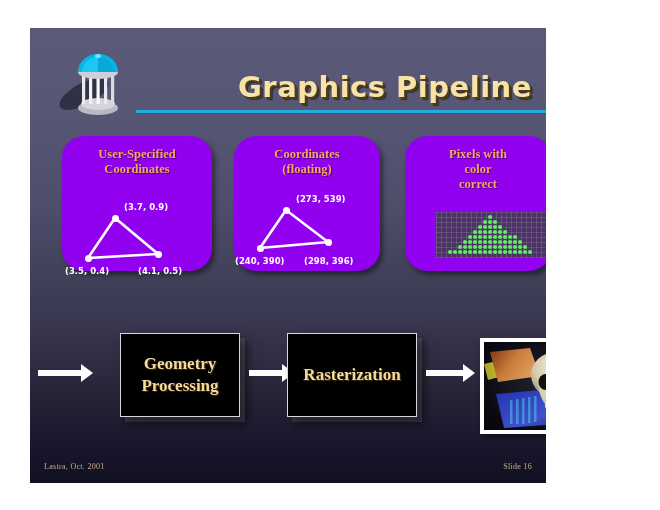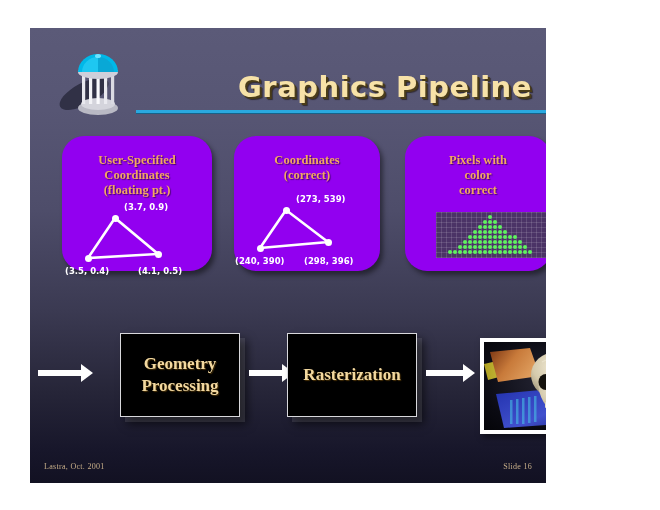--- a/index.html
+++ b/index.html
@@ -71,21 +71,21 @@
     border-radius: 22px;
     box-shadow: 3px 4px 5px rgba(0,0,0,0.45);
   }
   .bubble-head {
     text-align: center;
     color: #f2a860;
     font-family: "Liberation Serif", serif;
     font-weight: bold;
     font-size: 12.5px;
     line-height: 15px;
-    padding-top: 17px;
+    padding-top: 11px;
     text-shadow: 1px 1px 1px rgba(60,0,90,0.8);
   }
   .bubble-tail {
     position: absolute;
     width: 0; height: 0;
   }
 
   .tri-area { position: absolute; }
   .coord-label {
     position: absolute;
@@ -213,42 +213,41 @@
     </svg>
   </div>
 
   <div id="title">Graphics Pipeline</div>
   <div id="title-rule"></div>
 
   <div class="bubble" style="left:32px; top:108px; width:150px; height:135px;">
     <div class="bubble-head">
       <div>User-Specified</div>
       <div>Coordinates</div>
-      <div>(floating pt.)</div>
     </div>
     <div class="tri-area" style="left:0; top:64px; width:150px; height:79px;">
       <svg width="150" height="79" style="position:absolute;left:0;top:0;">
         <polygon points="53,18 26,58 96,54" fill="none" stroke="#ffffff" stroke-width="2.6"></polygon>
       </svg>
       <div class="vertex-dot" style="left:49.5px; top:14.5px;"></div>
       <div class="vertex-dot" style="left:22.5px; top:54.5px;"></div>
       <div class="vertex-dot" style="left:92.5px; top:50.5px;"></div>
       <div class="coord-label" style="left:62px; top:2px;">(3.7, 0.9)</div>
       <div class="coord-label" style="left:3px;  top:66px;">(3.5, 0.4)</div>
       <div class="coord-label" style="left:76px; top:66px;">(4.1, 0.5)</div>
     </div>
     <svg class="bubble-tail" style="left:36px; top:126px;" width="34" height="50">
       <polygon points="0,0 32,0 18,48" fill="#9200f0"></polygon>
     </svg>
   </div>
 
   <div class="bubble" style="left:204px; top:108px; width:146px; height:135px;">
     <div class="bubble-head">
       <div>Coordinates</div>
-      <div>(correct)</div>
+      <div>(floating)</div>
     </div>
     <div class="tri-area" style="left:0; top:56px; width:146px; height:79px;">
       <svg width="146" height="79" style="position:absolute;left:0;top:0;">
         <polygon points="52,18 26,56 94,50" fill="none" stroke="#ffffff" stroke-width="2.6"></polygon>
       </svg>
       <div class="vertex-dot" style="left:48.5px; top:14.5px;"></div>
       <div class="vertex-dot" style="left:22.5px; top:52.5px;"></div>
       <div class="vertex-dot" style="left:90.5px; top:46.5px;"></div>
       <div class="coord-label" style="left:62px; top:2px;">(273, 539)</div>
       <div class="coord-label" style="left:1px;  top:64px;">(240, 390)</div>

